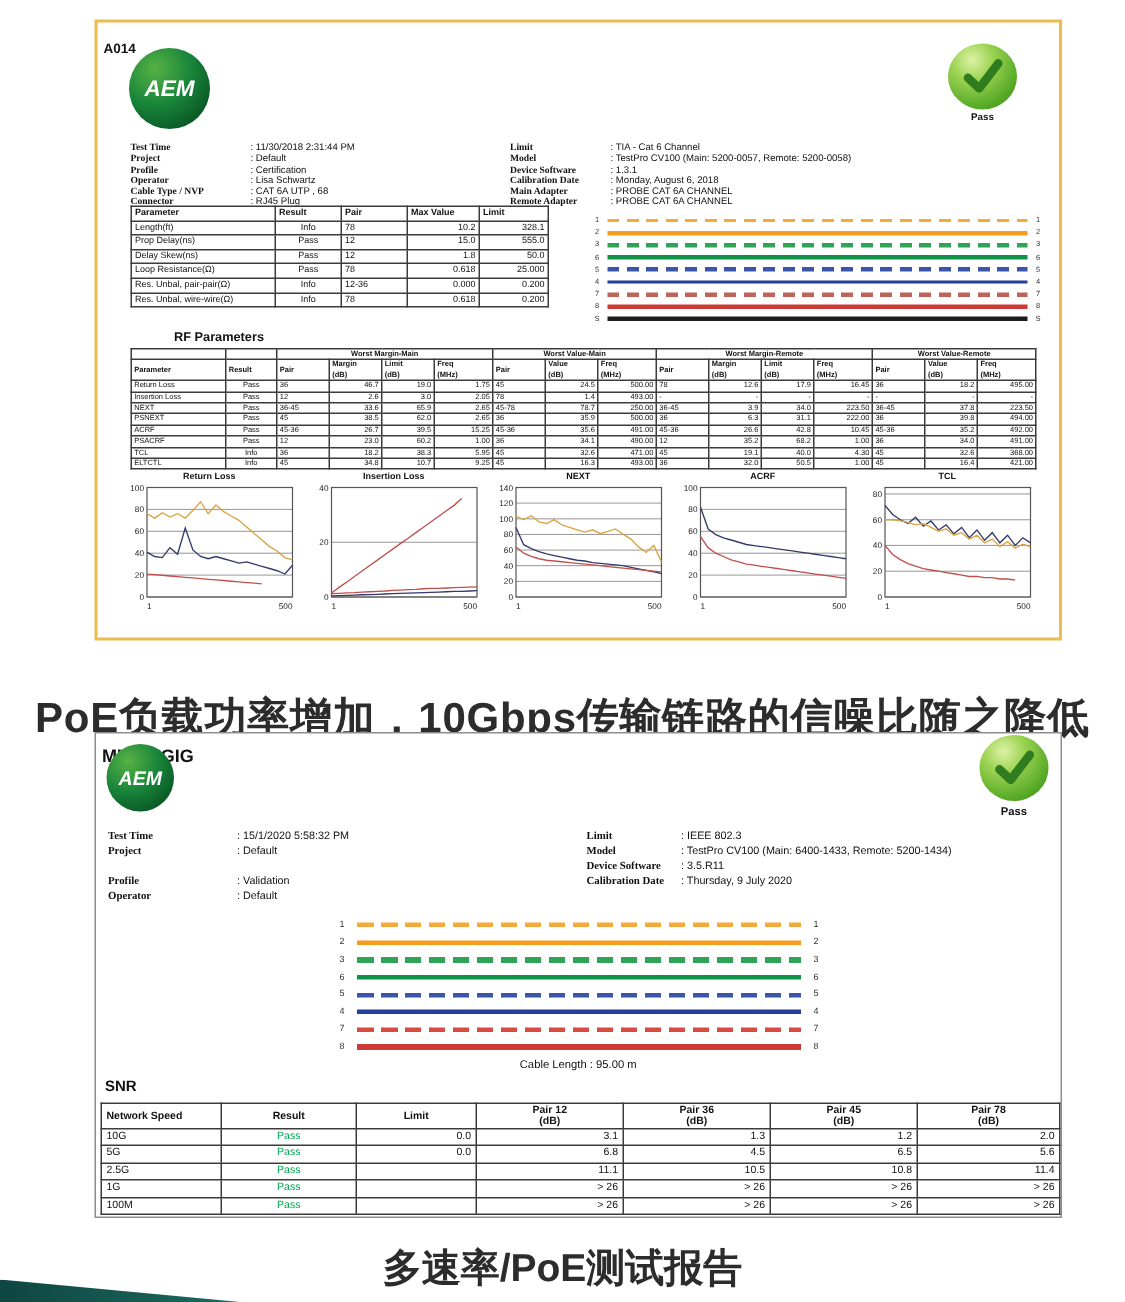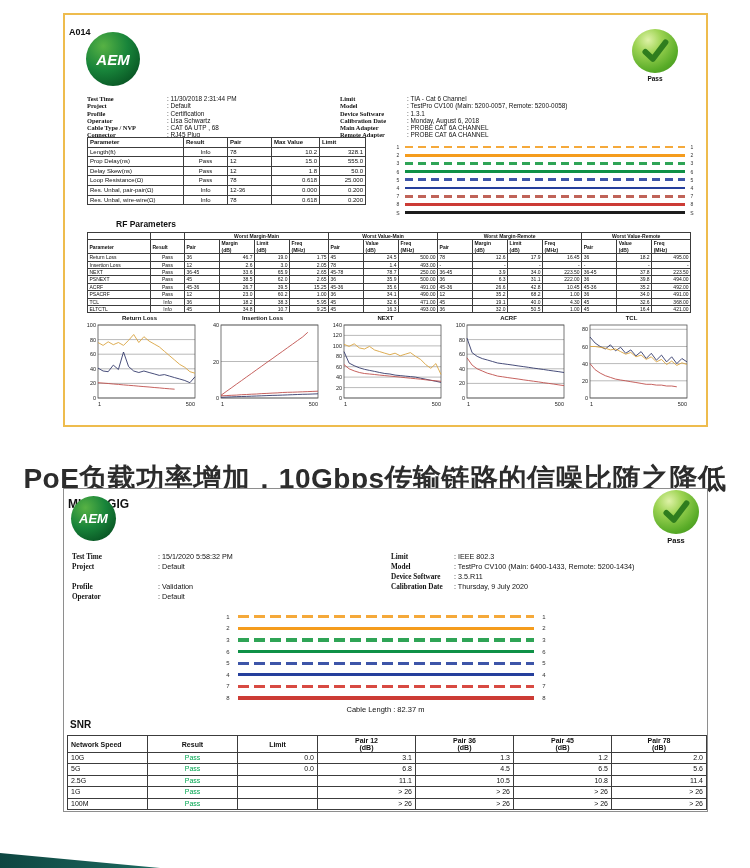--- a/index.html
+++ b/index.html
@@ -677,21 +677,21 @@
           <div class="wire-line" style="background: repeating-linear-gradient(90deg, rgb(216, 74, 66) 0px, rgb(216, 74, 66) 11px, transparent 11px, transparent 16px);"></div>
           <span class="wire-label">7</span>
         </div>
         <div class="wire-row">
           <span class="wire-label">8</span>
           <div class="wire-line" style="background: rgb(204, 59, 53);"></div>
           <span class="wire-label">8</span>
         </div>
       </div>
 
-    <div class="cable-length">Cable Length : 82.37 m</div>
+    <div class="cable-length">Cable Length : 95.00 m</div>
 
     <div class="snr-heading">SNR</div>
 
     <table class="rpt-table snr-table">
       <colgroup>
           <col style="width:80px">
           <col style="width:90px">
           <col style="width:80px">
           <col style="width:98px">
           <col style="width:98px">
@@ -756,15 +756,16 @@
             <td></td>
             <td>&gt; 26</td>
             <td>&gt; 26</td>
             <td>&gt; 26</td>
             <td>&gt; 26</td>
           </tr>
         </tbody>
       </table>
   </div>
 
+  <div class="caption caption-bottom">多速率/PoE测试报告</div>
 
   <div class="corner-wedge"></div>
 </div>
 
 </body></html>

